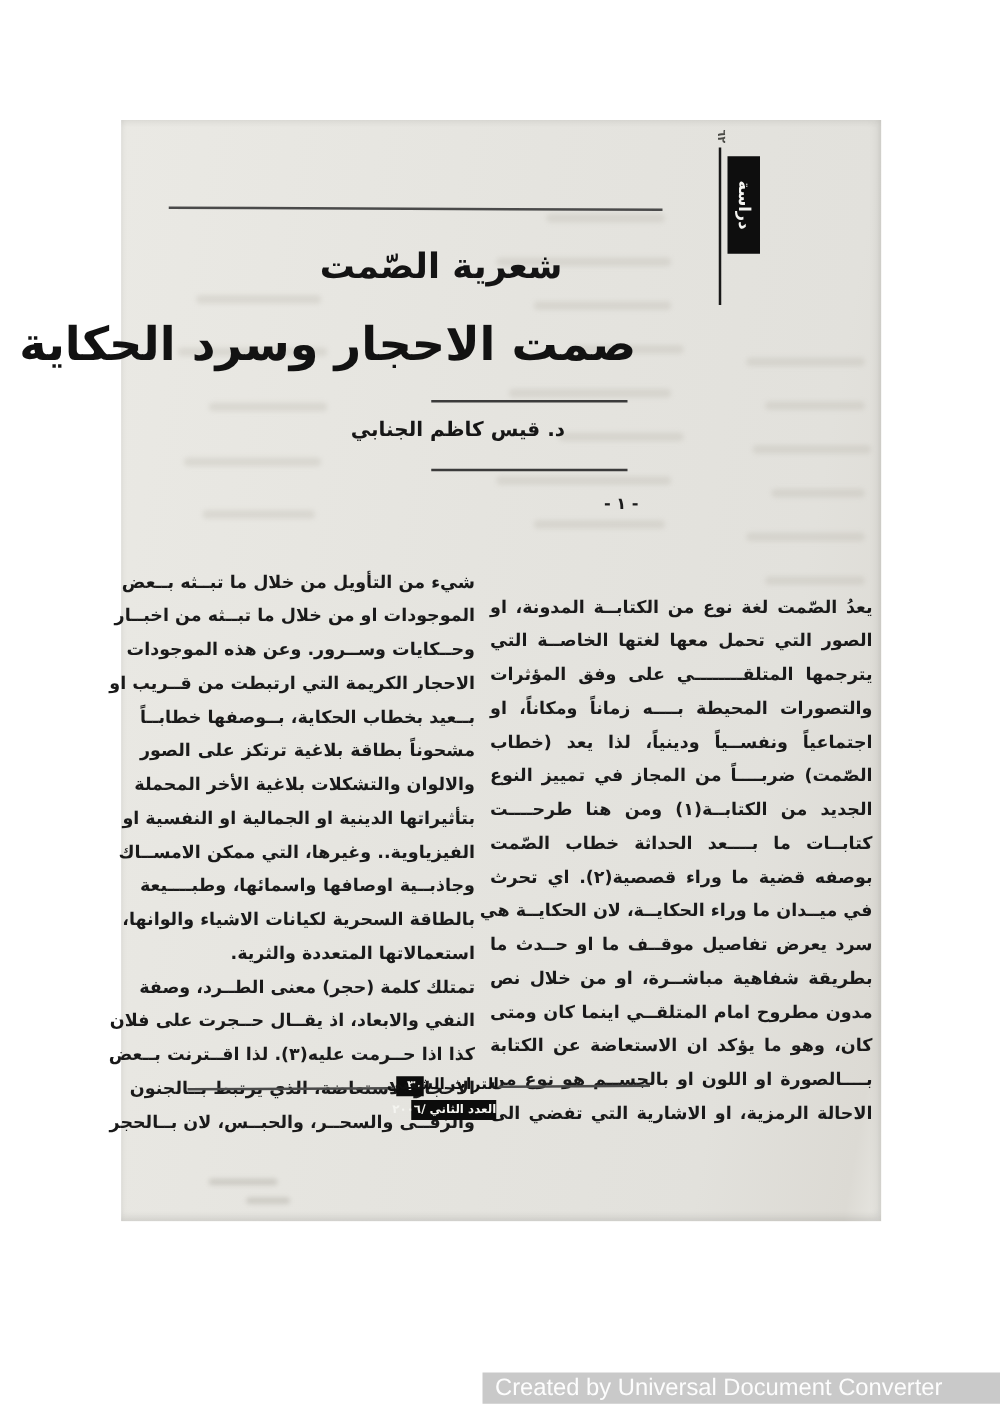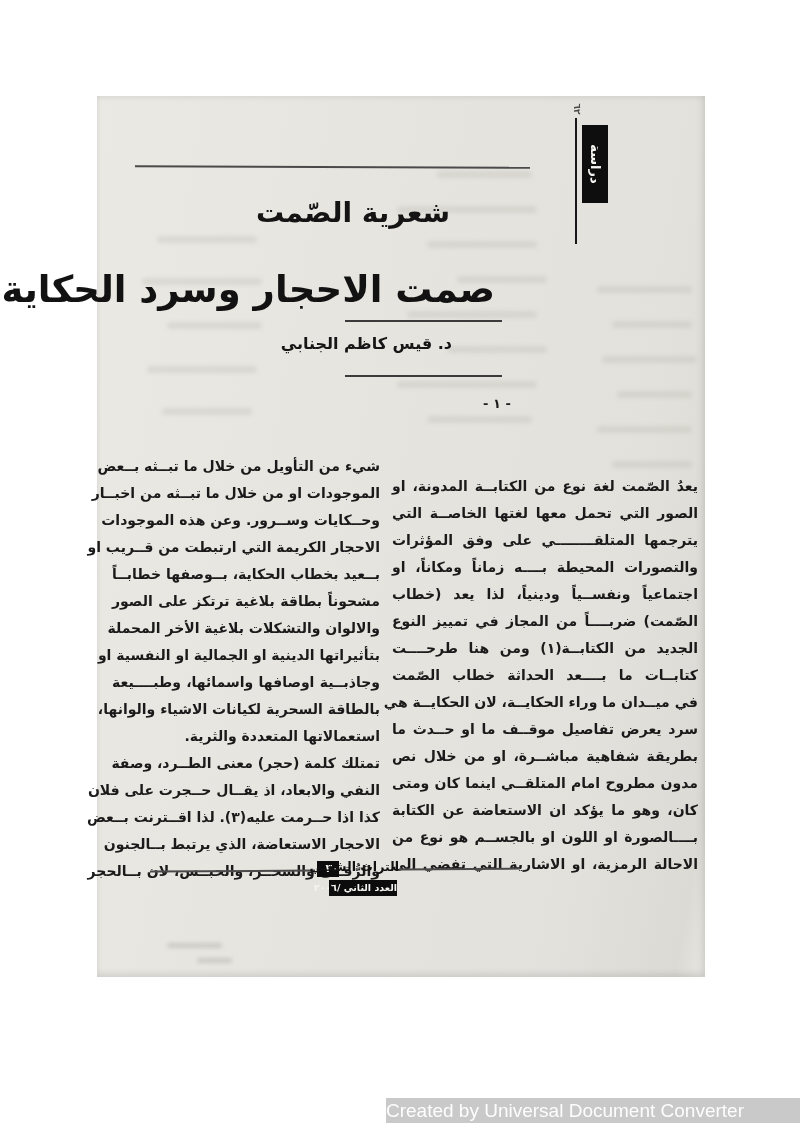--- a/index.html
+++ b/index.html
@@ -26,21 +26,21 @@
   .tab-line{position:absolute;left:478px;top:22px;width:2px;height:126px;background:#181818;}
   .tab{position:absolute;left:485px;top:29px;width:26px;height:78px;background:#0e0e0e;}
   .tab-label{
     position:absolute;left:50%;top:50%;transform:translate(-50%,-50%) rotate(90deg);
     color:#f5f5f2;font-size:13px;font-weight:bold;white-space:nowrap;letter-spacing:1px;
   }
   .tab-num{position:absolute;left:474px;top:8px;font-size:9px;color:#4a4a46;transform:rotate(90deg);font-weight:bold;}
 
   
   .title-main{position:absolute;top:100px;right:255px;font-size:28px;font-weight:bold;color:#141414;white-space:nowrap;margin:0;}
-  .title-sub{position:absolute;top:158px;right:196px;font-size:37px;font-weight:bold;color:#121212;white-space:nowrap;margin:14px;}
+  .title-sub{position:absolute;top:158px;right:196px;font-size:37px;font-weight:bold;color:#121212;white-space:nowrap;margin:0;}
   .author-name{position:absolute;top:238px;right:253px;width:157px;text-align:center;font-size:16px;font-weight:bold;color:#161616;white-space:nowrap;}
 
   
   .marker{position:absolute;top:300px;left:378px;width:44px;text-align:center;font-size:13px;font-weight:bold;color:#1c1c1c;}
 
   
   .col{position:absolute;margin-top:48px;}
   .col-right{top:329px;left:295px;width:306px;}
   .col-left{top:309px;left:15px;width:268px;}
   .line{
@@ -57,21 +57,21 @@
   .footer-journal{position:absolute;left:242px;top:763px;width:60px;text-align:right;font-size:12.5px;font-weight:bold;color:#111;white-space:nowrap;}
   .footer-issue-box{position:absolute;left:232px;top:784px;width:68px;height:16px;background:#0c0c0c;color:#f4f4f0;
     font-size:9.5px;font-weight:bold;text-align:center;line-height:16px;white-space:nowrap;}
   .footer-rule-left{left:53px;top:774px;width:165px;transform:rotate(-.3deg);}
   .footer-rule-right{left:302px;top:772px;width:121px;transform:rotate(-.4deg);}
 
   
   .watermark{
     position:absolute;left:386px;top:1098px;width:414px;height:25px;background:#c9c9c9;
     color:#fdfdfd;font-family:"Liberation Sans",sans-serif;font-size:19px;line-height:25px;
-    box-sizing:border-box;white-space:nowrap;overflow:hidden;
+    padding-left:10px;box-sizing:border-box;white-space:nowrap;overflow:hidden;
   }
 </style>
 </head>
 <body>
 
 <div class="canvas">
   <div class="page">
 
     <div>
       <div class="gm" style="left:340px;top:75px;width:95px"></div>
@@ -117,40 +117,42 @@
     <div class="col col-right">
       <div class="para">
           <div class="line">يعدُ الصّمت لغة نوع من الكتابــة المدونة، او</div>
           <div class="line">الصور التي تحمل معها لغتها الخاصــة التي</div>
           <div class="line">يترجمها المتلقــــــــي على وفق المؤثرات</div>
           <div class="line">والتصورات المحيطة بــــه زماناً ومكاناً، او</div>
           <div class="line">اجتماعياً ونفســياً ودينياً، لذا يعد (خطاب</div>
           <div class="line">الصّمت) ضربــــاً من المجاز في تمييز النوع</div>
           <div class="line">الجديد من الكتابــة(١) ومن هنا طرحــــت</div>
           <div class="line">كتابــات ما بــــعد الحداثة خطاب الصّمت</div>
+          <div class="line">بوصفه قضية ما وراء قصصية(٢). اي تحرث</div>
           <div class="line">في ميــدان ما وراء الحكايــة، لان الحكايــة هي</div>
           <div class="line">سرد يعرض تفاصيل موقــف ما او حــدث ما</div>
           <div class="line">بطريقة شفاهية مباشــرة، او من خلال نص</div>
           <div class="line">مدون مطروح امام المتلقــي اينما كان ومتى</div>
           <div class="line">كان، وهو ما يؤكد ان الاستعاضة عن الكتابة</div>
           <div class="line">بــــالصورة او اللون او بالجســم هو نوع من</div>
           <div class="line">الاحالة الرمزية، او الاشارية التي تفضي الى</div>
         </div>
     </div>
 
     <div class="col col-left">
       <div class="para para-end">
           <div class="line">شيء من التأويل من خلال ما تبــثه بــعض</div>
           <div class="line">الموجودات او من خلال ما تبــثه من اخبــار</div>
           <div class="line">وحــكايات وســرور. وعن هذه الموجودات</div>
           <div class="line">الاحجار الكريمة التي ارتبطت من قــريب او</div>
           <div class="line">بــعيد بخطاب الحكاية، بــوصفها خطابــاً</div>
           <div class="line">مشحوناً بطاقة بلاغية ترتكز على الصور</div>
           <div class="line">والالوان والتشكلات بلاغية الأخر المحملة</div>
           <div class="line">بتأثيراتها الدينية او الجمالية او النفسية او</div>
+          <div class="line">الفيزياوية.. وغيرها، التي ممكن الامســاك</div>
           <div class="line">وجاذبــية اوصافها واسمائها، وطبــــيعة</div>
           <div class="line">بالطاقة السحرية لكيانات الاشياء والوانها،</div>
           <div class="line">استعمالاتها المتعددة والثرية.</div>
         </div>
       <div class="para">
           <div class="line">تمتلك كلمة (حجر) معنى الطــرد، وصفة</div>
           <div class="line">النفي والابعاد، اذ يقــال حــجرت على فلان</div>
           <div class="line">كذا اذا حــرمت عليه(٣). لذا اقــترنت بــعض</div>
           <div class="line">الاحجار الاستعاضة، الذي يرتبط بــالجنون</div>
           <div class="line">والرُّقــى والسحــر، والحبــس، لان بــالحجر</div>

